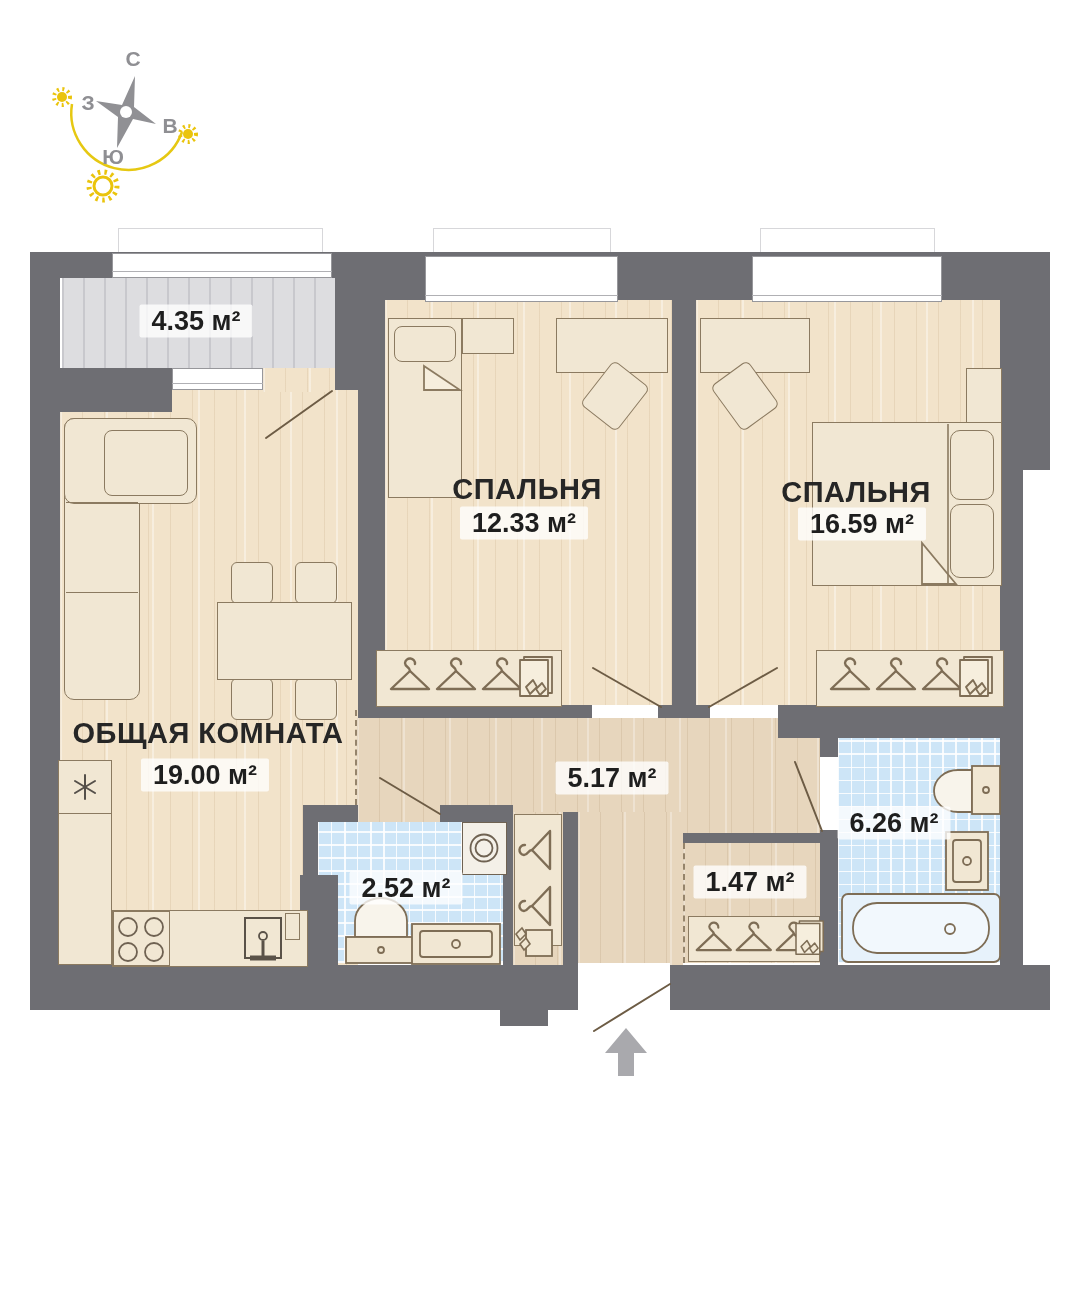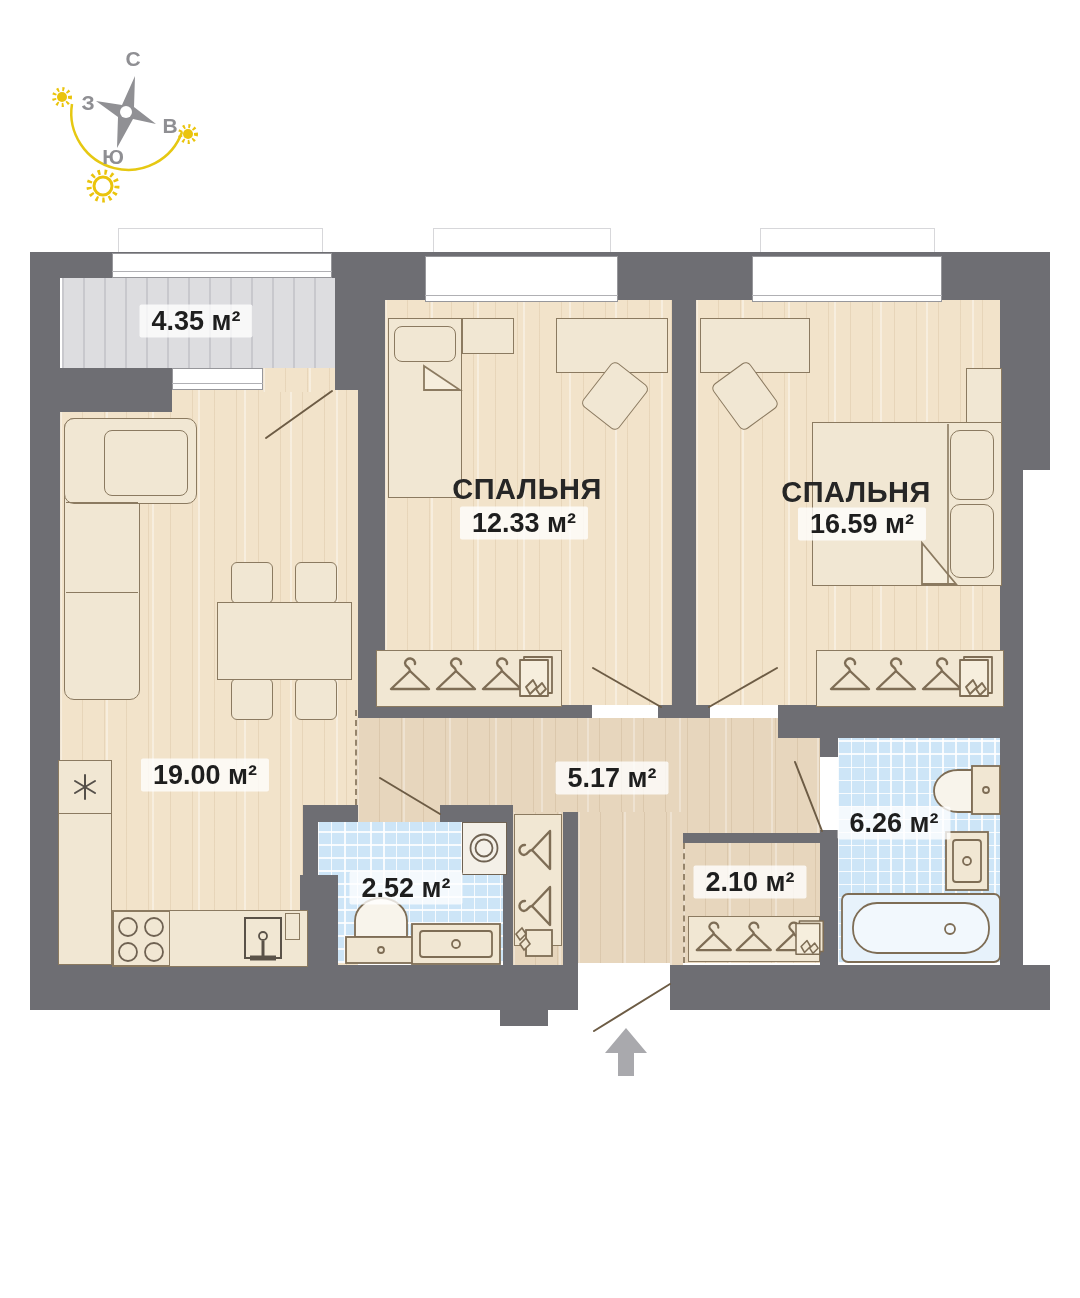--- a/index.html
+++ b/index.html
@@ -264,20 +264,21 @@
   </svg>
 
   <div class="chip" style="left:196px;top:321px">4.35 м²</div>
 
   <div class="rname" style="left:527px;top:489px">СПАЛЬНЯ</div>
   <div class="chip" style="left:524px;top:523px">12.33 м²</div>
 
   <div class="rname" style="left:856px;top:492px">СПАЛЬНЯ</div>
   <div class="chip" style="left:862px;top:524px">16.59 м²</div>
 
+  <div class="rname" style="left:208px;top:733px">ОБЩАЯ КОМНАТА</div>
   <div class="chip" style="left:205px;top:775px">19.00 м²</div>
 
   <div class="chip" style="left:612px;top:778px">5.17 м²</div>
   <div class="chip" style="left:406px;top:888px">2.52 м²</div>
-  <div class="chip" style="left:750px;top:882px">2.10 м²</div>
+  <div class="chip" style="left:750px;top:882px">1.47 м²</div>
   <div class="chip" style="left:894px;top:823px">6.26 м²</div>
 
 </div>
 
 </body></html>

